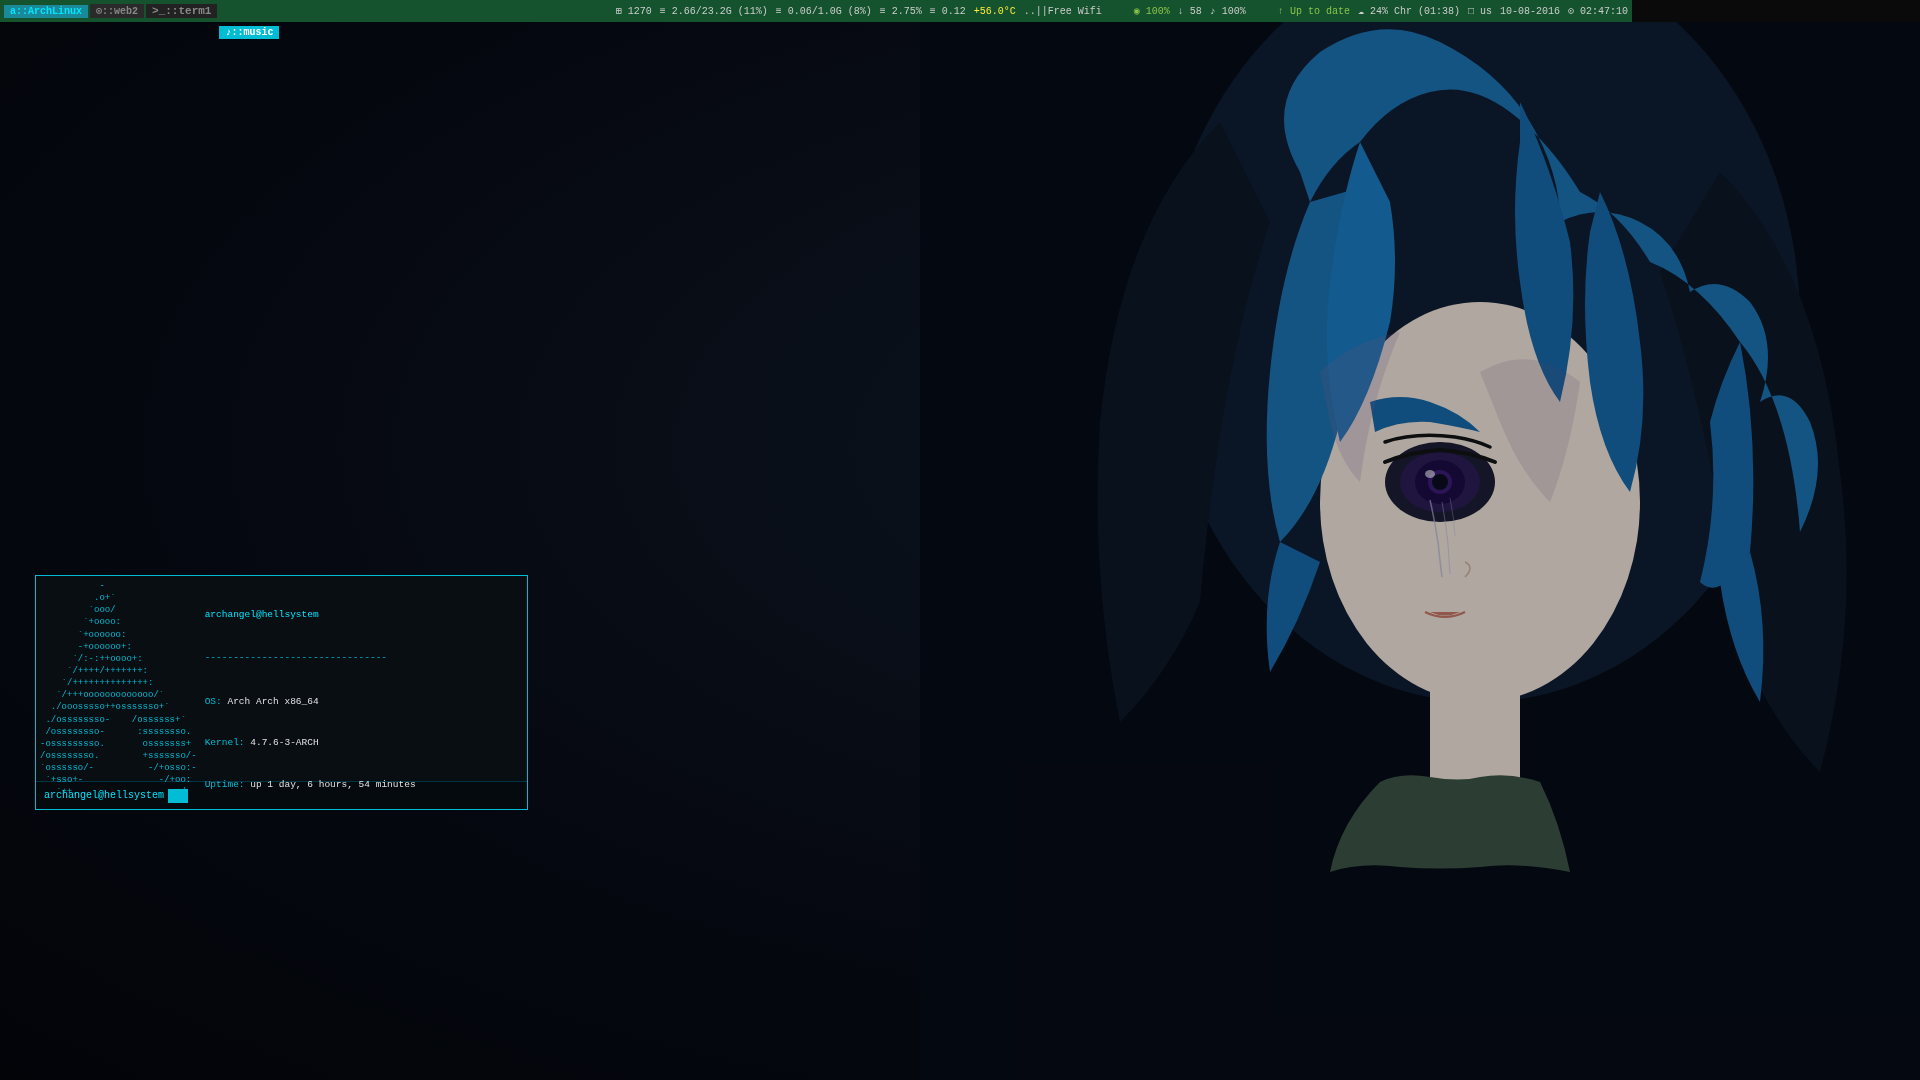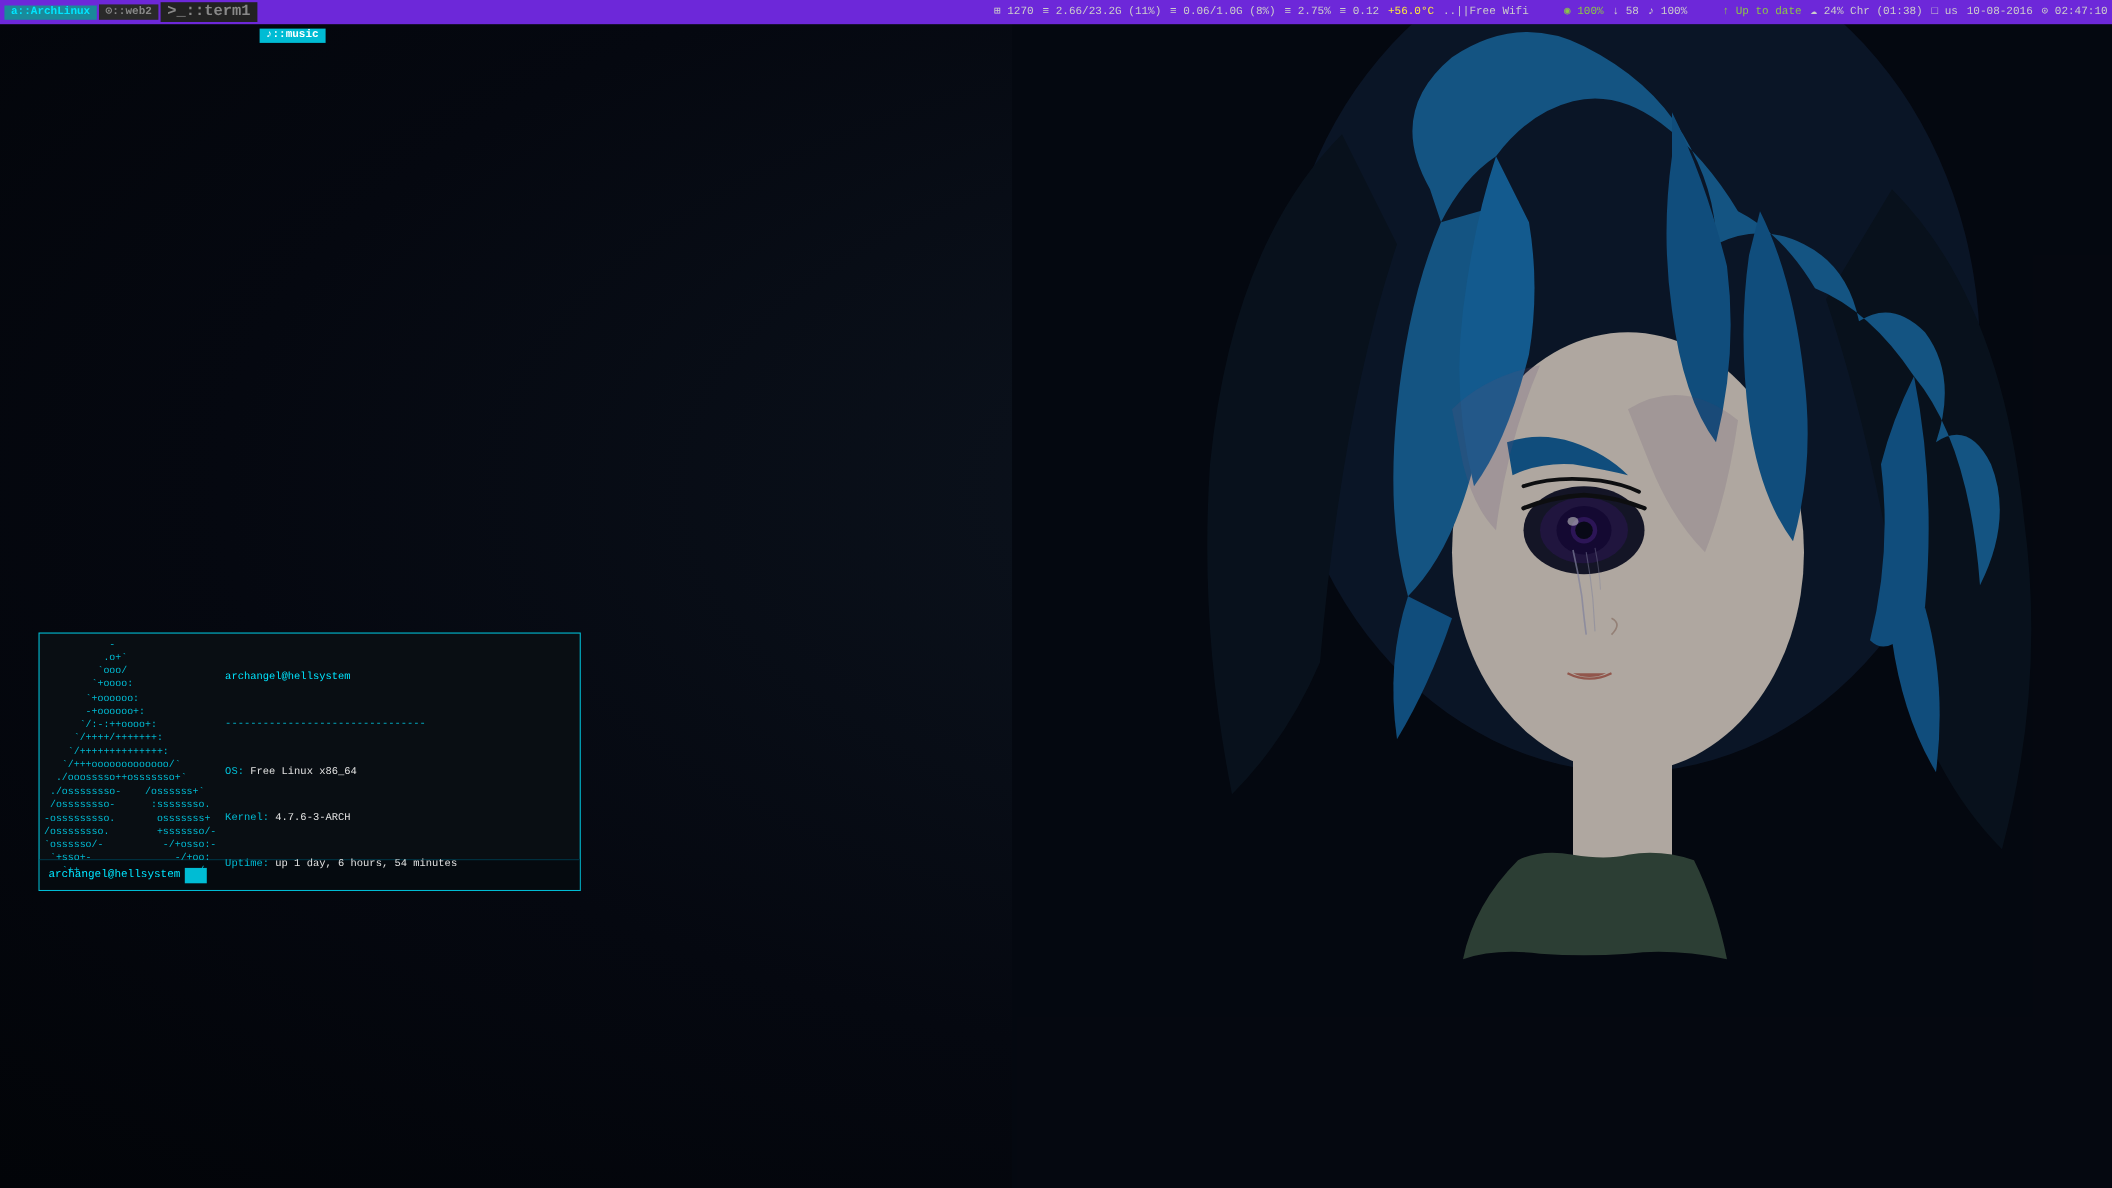--- a/index.html
+++ b/index.html
@@ -11,23 +11,23 @@
       font-family: 'Courier New', Courier, monospace;
       overflow: hidden;
       position: relative;
     }
 
     
     #topbar {
       position: absolute;
       top: 0;
       left: 0;
-      width: 1920px;
+      width: 1632px;
       height: 22px;
-      background-color: #6d28d9;
+      background-color: #14532d;
       display: flex;
       align-items: center;
       padding: 0 4px;
       z-index: 100;
       font-size: 10px;
       color: #cccccc;
     }
 
     .topbar-left {
       display: flex;
@@ -138,21 +138,21 @@
       height: 1058px;
     }
   </style>
 </head>
 <body>
 
 <div id="topbar">
   <div class="topbar-left">
     <span class="tb-tag tb-archlinux">a::ArchLinux</span>
     <span class="tb-tag tb-web2">⊙::web2</span>
-    <span class="tb-tag" style="background:#222;color:#888;padding:1px 6px;font-size:14px;">&gt;_::term1</span>
+    <span class="tb-tag" style="background:#222;color:#888;padding:1px 6px;font-size:11px;">&gt;_::term1</span>
     <span class="tb-tag tb-music">♪::music</span>
   </div>
   <div class="topbar-right">
     <span class="tb-item">⊞ 1270</span>
     <span class="tb-item">≡ 2.66/23.2G (11%)</span>
     <span class="tb-item">≡ 0.06/1.0G (8%)</span>
     <span class="tb-item">≡ 2.75%</span>
     <span class="tb-item">≡ 0.12</span>
     <span class="tb-item tb-yellow">+56.0°C</span>
     <span class="tb-item">..||Free Wifi</span>
@@ -241,21 +241,21 @@
  ./ossssssso-    /ossssss+`
  /ossssssso-      :ssssssso.
 -osssssssso.       osssssss+
 /ossssssso.        +sssssso/-
 `ossssso/-          -/+osso:-
  `+sso+-              -/+oo:
    `++.                  -/</div>
       <div class="sysinfo">
         <div style="color:#00e5ff;margin-bottom:2px;">archangel@hellsystem</div>
         <div style="color:#00bcd4;margin-bottom:3px;">--------------------------------</div>
-        <div><span class="si-label">OS:</span><span class="si-value"> Free Linux x86_64</span></div>
+        <div><span class="si-label">OS:</span><span class="si-value"> Arch Arch x86_64</span></div>
         <div><span class="si-label">Kernel:</span><span class="si-value"> 4.7.6-3-ARCH</span></div>
         <div><span class="si-label">Uptime:</span><span class="si-value"> up 1 day, 6 hours, 54 minutes</span></div>
         
         
         
         
         
         
         
         

